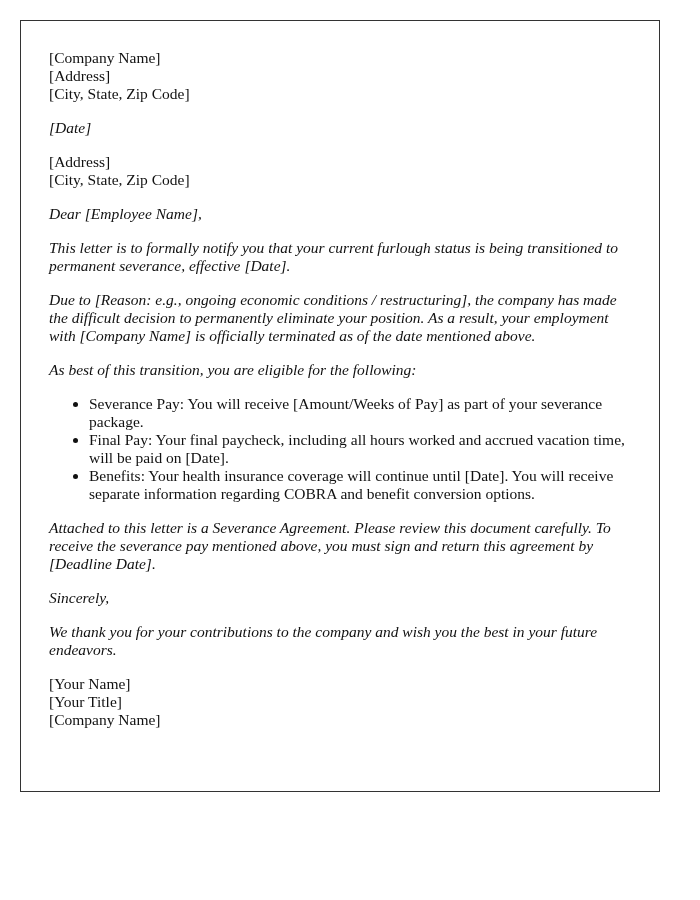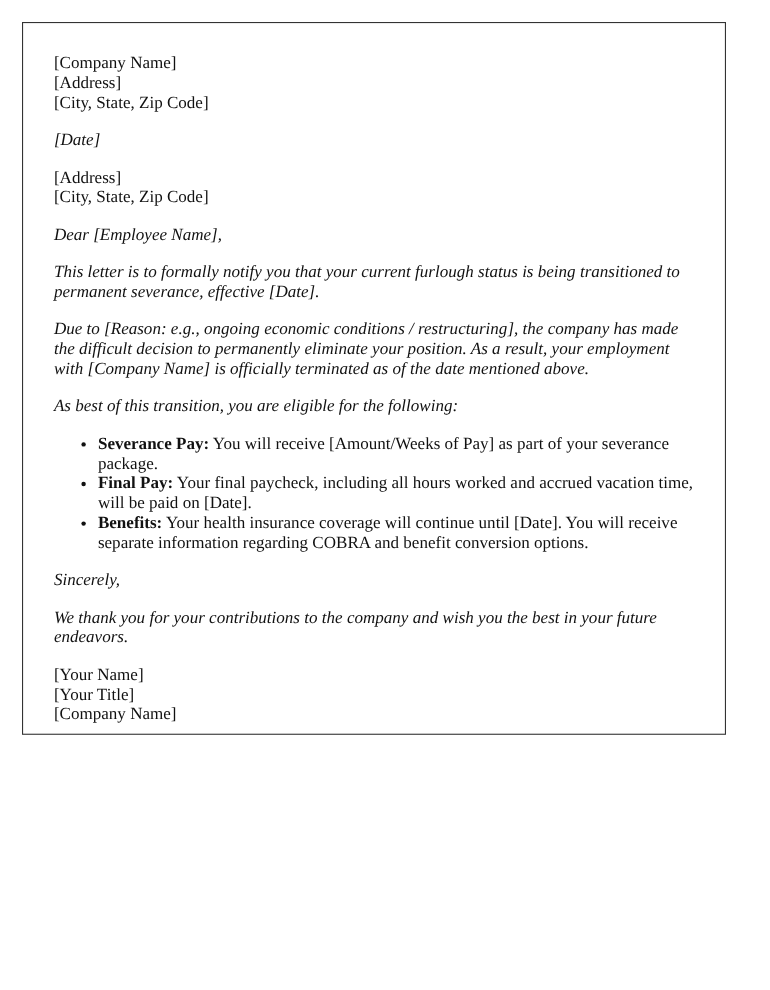--- a/index.html
+++ b/index.html
@@ -1,34 +1,34 @@
 <!DOCTYPE html>
 <html><head>
   <meta charset="utf-8">
   <style>
     html, body { margin: 0; padding: 0; background: #ffffff; }
     body { width: 700px; height: 900px; position: relative; }
     .letter {
       position: absolute;
       left: 20px; top: 20px;
-      width: 640px; height: 648px;
+      width: 640px; height: 772px;
       border: 1px solid #333333;
       box-sizing: border-box;
       padding: 28px 28px 0 28px;
       font-family: "Liberation Serif", "DejaVu Serif", serif;
       font-size: 15.5px;
       line-height: 18px;
       color: #111111;
     }
     .block { margin: 0 0 16px 0; }
     .block div { margin: 0; }
     p { margin: 0 0 16px 0; font-style: italic; }
     ul { margin: 0 0 16px 0; padding-left: 40px; }
     li { margin: 0; }
-    b { font-weight: bold; }
+    b { font-weight: normal; }
   </style>
 </head>
 <body>
 
 <div class="letter">
   <div class="block">
     <div>[Company Name]</div>
     <div>[Address]</div>
     <div>[City, State, Zip Code]</div>
   </div>
@@ -45,20 +45,21 @@
   <p>This letter is to formally notify you that your current furlough status is being transitioned to permanent severance, effective [Date].</p>
   <p>Due to [Reason: e.g., ongoing economic conditions / restructuring], the company has made the difficult decision to permanently eliminate your position. As a result, your employment with [Company Name] is officially terminated as of the date mentioned above.</p>
   <p>As best of this transition, you are eligible for the following:</p>
 
   <ul>
     <li><b>Severance Pay:</b><span> You will receive [Amount/Weeks of Pay] as part of your severance package.</span></li>
     <li><b>Final Pay:</b><span> Your final paycheck, including all hours worked and accrued vacation time, will be paid on [Date].</span></li>
     <li><b>Benefits:</b><span> Your health insurance coverage will continue until [Date]. You will receive separate information regarding COBRA and benefit conversion options.</span></li>
   </ul>
 
+  <p>Attached to this letter is a Severance Agreement. Please review this document carefully. To receive the severance pay mentioned above, you must sign and return this agreement by [Deadline Date].</p>
   <p>Sincerely,</p>
 
   <p>We thank you for your contributions to the company and wish you the best in your future endeavors.</p>
 
   <div class="block">
     <div>[Your Name]</div>
     <div>[Your Title]</div>
     <div>[Company Name]</div>
   </div>
 </div>

